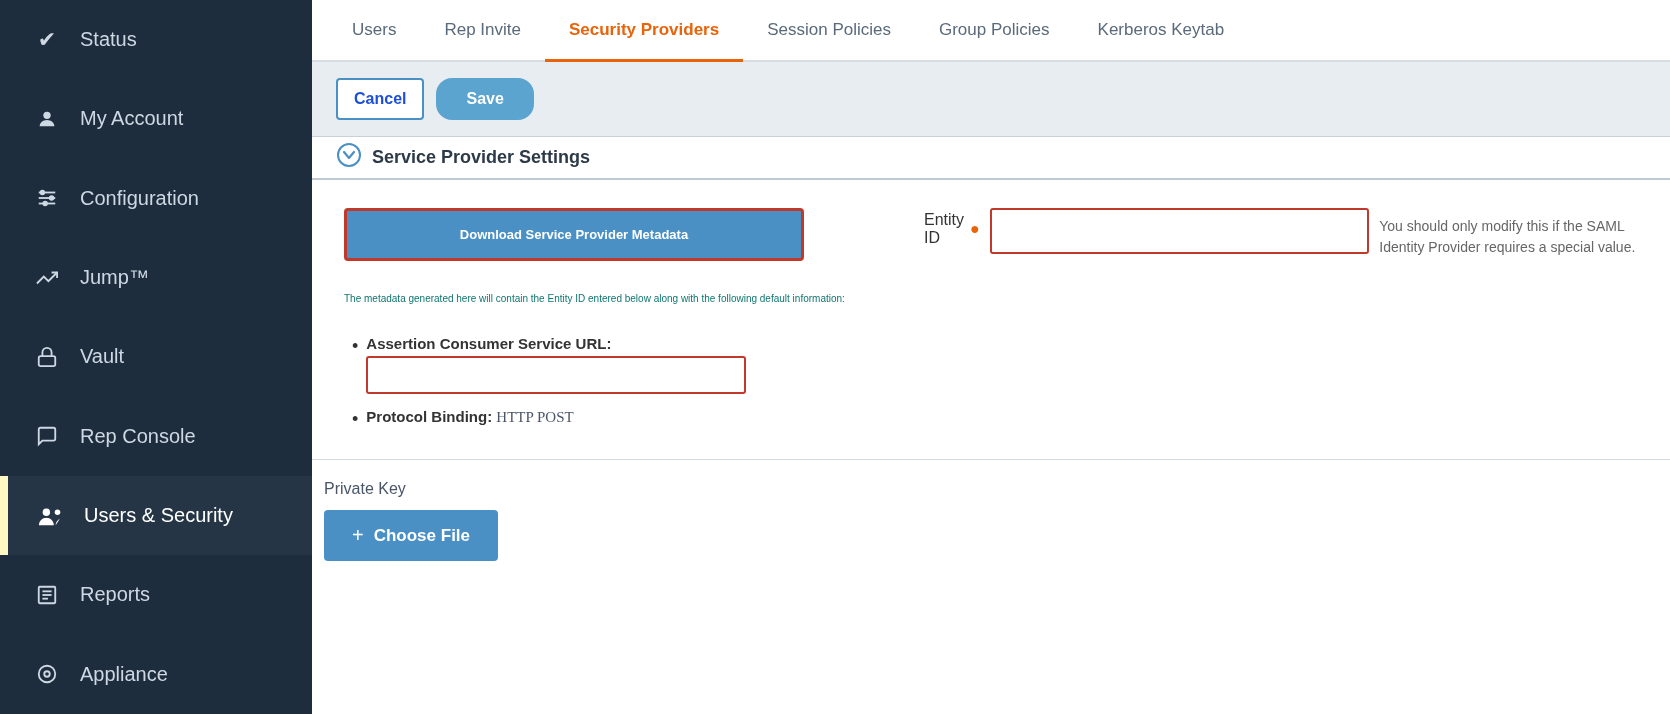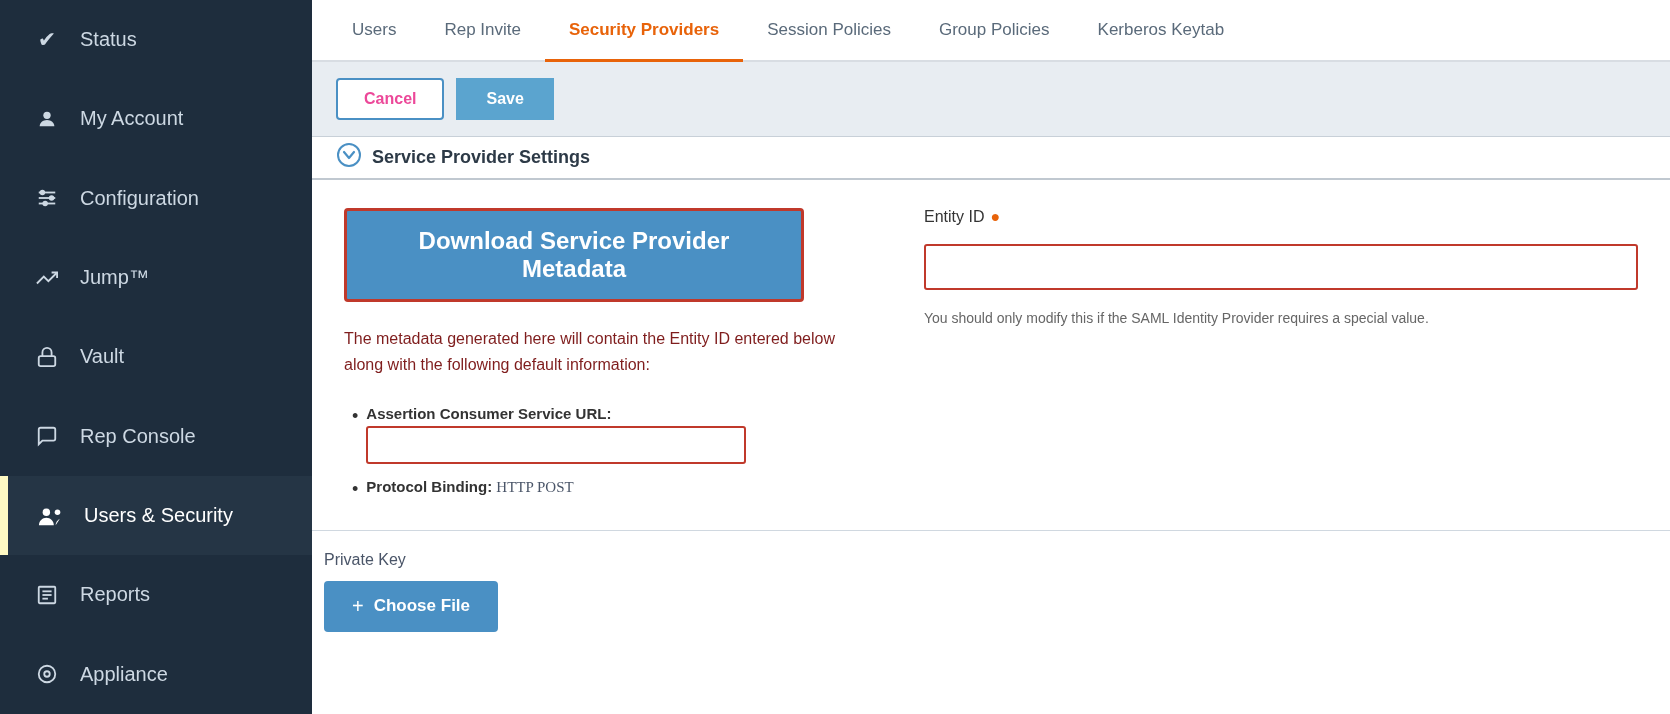--- a/index.html
+++ b/index.html
@@ -79,37 +79,37 @@
     
     .toolbar {
       display: flex;
       align-items: center;
       padding: 16px 24px;
       background: #e8edf2;
       gap: 12px;
       border-bottom: 1px solid #c8d0d8;
     }
     .btn-cancel {
-      padding: 10px 26px;
+      padding: 10px 16px;
       font-size: 16px;
       font-weight: 600;
-      color: #ec4899;
+      color: #1d4ed8;
       background: #fff;
       border: 2px solid #4a90c4;
       border-radius: 4px;
       cursor: pointer;
     }
     .btn-save {
       padding: 10px 28px;
       font-size: 16px;
       font-weight: 600;
       color: #fff;
       background: #5ba4cf;
       border: 2px solid #5ba4cf;
-      border-radius: 0;
+      border-radius: 16px;
       cursor: pointer;
     }
 
     
     .content {
       flex: 1;
       overflow-y: auto;
       background: #fff;
     }
 
@@ -139,43 +139,43 @@
     }
     .form-left {
       flex: 0 0 520px;
       display: flex;
       flex-direction: column;
       gap: 18px;
     }
     .form-right {
       flex: 1;
       display: flex;
-      flex-direction: column;
+      flex-direction: row;
       gap: 10px;
     }
 
     
     .btn-download {
       padding: 16px 28px;
-      font-size: 24px;
+      font-size: 13px;
       font-weight: 600;
       color: #fff;
       background: #4a90c4;
       border: 3px solid #c0392b;
       border-radius: 4px;
       cursor: pointer;
       text-align: center;
       width: 460px;
     }
 
     .metadata-description {
-      font-size: 16px;
-      color: #7f1d1d;
+      font-size: 10px;
+      color: #0f766e;
       line-height: 1.6;
-      margin-top: 6px;
+      margin-top: 12px;
     }
 
     .assertion-list {
       margin-top: 10px;
       padding-left: 8px;
       display: flex;
       flex-direction: column;
       gap: 14px;
     }
     .assertion-item {

